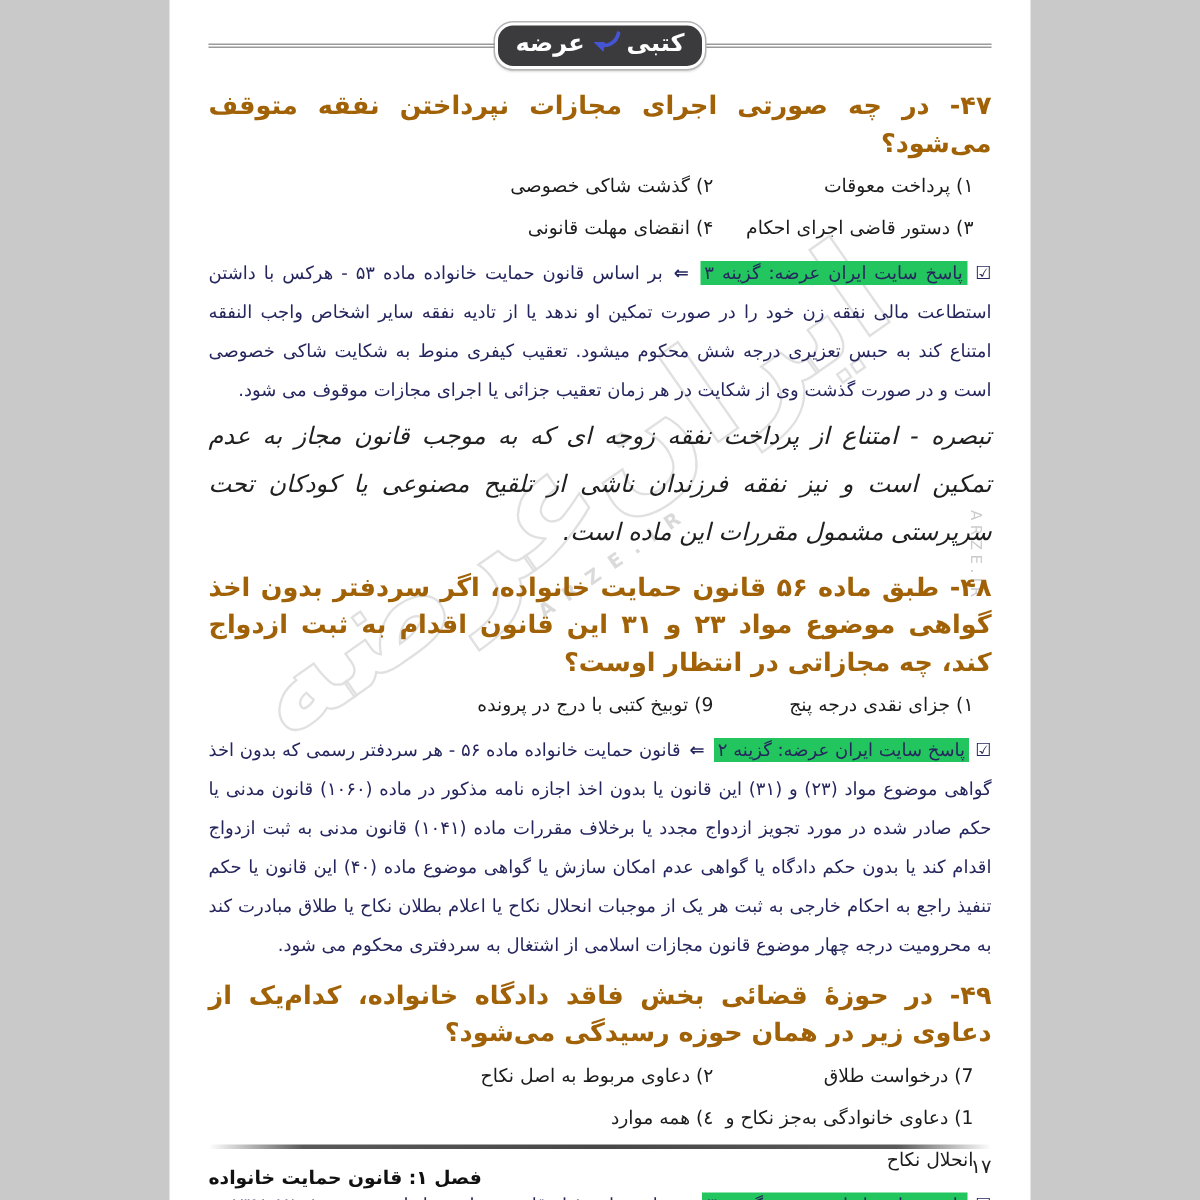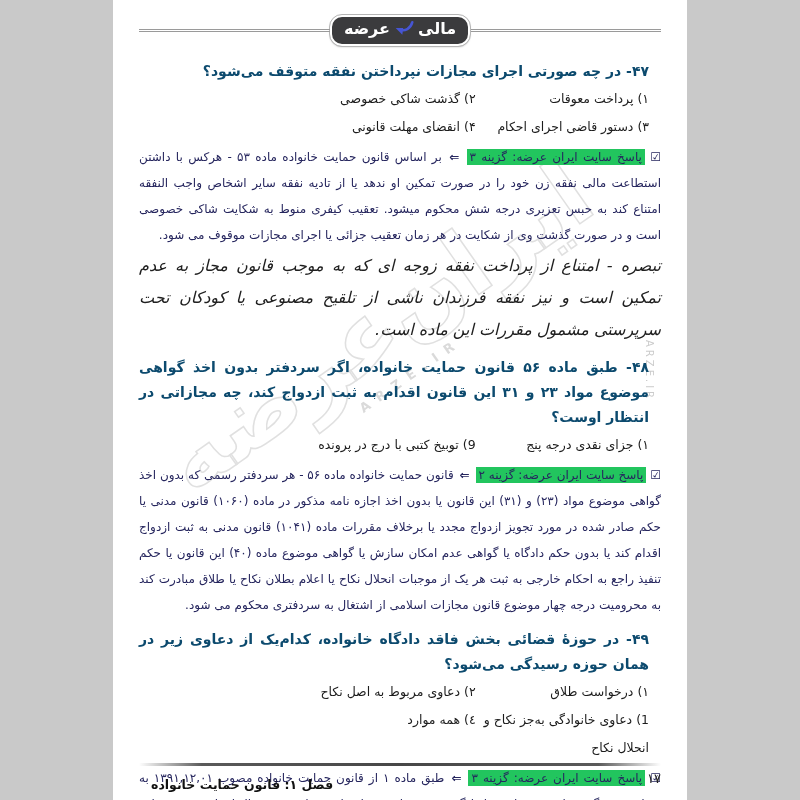--- a/index.html
+++ b/index.html
@@ -47,23 +47,23 @@
     font-size:13px;letter-spacing:9px;color:#dadada;margin-top:4px;
     font-weight:bold;
   }
   .margin-watermark{
     position:absolute;z-index:0;right:32px;top:340px;
     writing-mode:vertical-rl;font-size:10px;color:#bfbfbf;
     letter-spacing:3px;opacity:.8;
   }
   
   .question{
-    font-weight:bold;color:#0c4a6e;
-    font-size:14px;line-height:25px;
-    margin:9px 12px 1px 0;text-align:justify;
+    font-weight:bold;color:#a16207;
+    font-size:17px;line-height:25px;
+    margin:9px 0 1px 0;text-align:justify;
   }
   .options{
     display:grid;grid-template-columns:34% 66%;
     font-size:12.5px;color:#1c1c1c;line-height:28px;
     padding-right:12px;
   }
   .answer{
     color:#26265e;font-size:12px;line-height:26px;
     text-align:justify;margin:3px 0 0 0;
   }
@@ -78,41 +78,41 @@
   }
   
   .footer{
     position:absolute;z-index:3;bottom:8px;left:26px;right:26px;
   }
   .footer-line{
     height:3px;border-radius:2px;
     background:linear-gradient(to right,rgba(90,90,90,0),#5a5a5a 12%,#474747 50%,#5a5a5a 88%,rgba(90,90,90,0));
   }
   .page-num{text-align:right;font-size:13px;color:#222;margin-top:5px;}
-  .chapter{text-align:left;direction:ltr;font-weight:bold;font-size:12.5px;color:#111;margin-top:-9px;margin-left:12px;}
+  .chapter{text-align:left;direction:ltr;font-weight:bold;font-size:12.5px;color:#111;margin-top:-9px;}
   .chapter-inner{direction:rtl;}
 </style>
 </head>
 <body>
 
 <div class="stage">
   <div class="page">
 
     <div class="watermark">
       <div class="wm-text">ایران‌عرضه</div>
       <div class="wm-sub">ARZE.IR</div>
     </div>
     <div class="margin-watermark">ARZE.IR</div>
 
     <div class="content">
 
       <div class="header">
         <div class="rule"></div>
         <div class="logo-badge">
-          <span>مالی</span>
+          <span>کتبی</span>
           <span class="arrow-icon">
             <svg width="20" height="16" viewBox="0 0 24 18">
               <path d="M22 2 C 20 10, 13 13, 7 11" fill="none" stroke="#4655d4" stroke-width="3" stroke-linecap="round"></path>
               <path d="M10 17 L2 9 L11 9 Z" fill="#4655d4"></path>
             </svg>
           </span>
           <span>عرضه</span>
         </div>
         <div class="rule"></div>
       </div>
@@ -129,21 +129,21 @@
 
       <p class="question">۴۸- طبق ماده ۵۶ قانون حمایت خانواده، اگر سردفتر بدون اخذ گواهی موضوع مواد ۲۳ و ۳۱ این قانون اقدام به ثبت ازدواج کند، چه مجازاتی در انتظار اوست؟</p>
       <div class="options">
         <span>۱) جزای نقدی درجه پنج</span>
         <span>9) توبیخ کتبی با درج در پرونده</span>
       </div>
       <p class="answer"><span class="check">☑</span> <span class="badge">پاسخ سایت ایران عرضه: گزینه ۲</span> <span class="arrow">⇐</span> <span>قانون حمایت خانواده ماده ۵۶ - هر سردفتر رسمی که بدون اخذ گواهی موضوع مواد (۲۳) و (۳۱) این قانون یا بدون اخذ اجازه نامه مذکور در ماده (۱۰۶۰) قانون مدنی یا حکم صادر شده در مورد تجویز ازدواج مجدد یا برخلاف مقررات ماده (۱۰۴۱) قانون مدنی به ثبت ازدواج اقدام کند یا بدون حکم دادگاه یا گواهی عدم امکان سازش یا گواهی موضوع ماده (۴۰) این قانون یا حکم تنفیذ راجع به احکام خارجی به ثبت هر یک از موجبات انحلال نکاح یا اعلام بطلان نکاح یا طلاق مبادرت کند به محرومیت درجه چهار موضوع قانون مجازات اسلامی از اشتغال به سردفتری محکوم می شود.</span></p>
 
       <p class="question">۴۹- در حوزهٔ قضائی بخش فاقد دادگاه خانواده، کدام‌یک از دعاوی زیر در همان حوزه رسیدگی می‌شود؟</p>
       <div class="options">
-        <span>۱) درخواست طلاق</span>
+        <span>7) درخواست طلاق</span>
         <span>۲) دعاوی مربوط به اصل نکاح</span>
         <span>1) دعاوی خانوادگی به‌جز نکاح و انحلال نکاح</span>
         <span>٤) همه موارد</span>
       </div>
       <p class="answer"><span class="check">☑</span> <span class="badge">پاسخ سایت ایران عرضه: گزینه ۳</span> <span class="arrow">⇐</span> <span>طبق ماده ۱ از قانون حمایت خانواده مصوب ۱۳۹۱,۱۲,۰۱ به منظور رسیدگی به امور و دعاوی خانوادگی، قوه قضائیه موظف است ظرف سه سال از تاریخ تصویب این قانون در کلیه حوزه های قضائی شهرستان به تعداد کافی شعبه دادگاه خانواده تشکیل دهد. تشکیل این دادگاه در حوزه های قضائی بخش به تناسب امکانات به تشخیص رئیس قوه قضائیه موکول است.</span></p>
 
     </div>
 
     <div class="footer">
       <div class="footer-line"></div>

